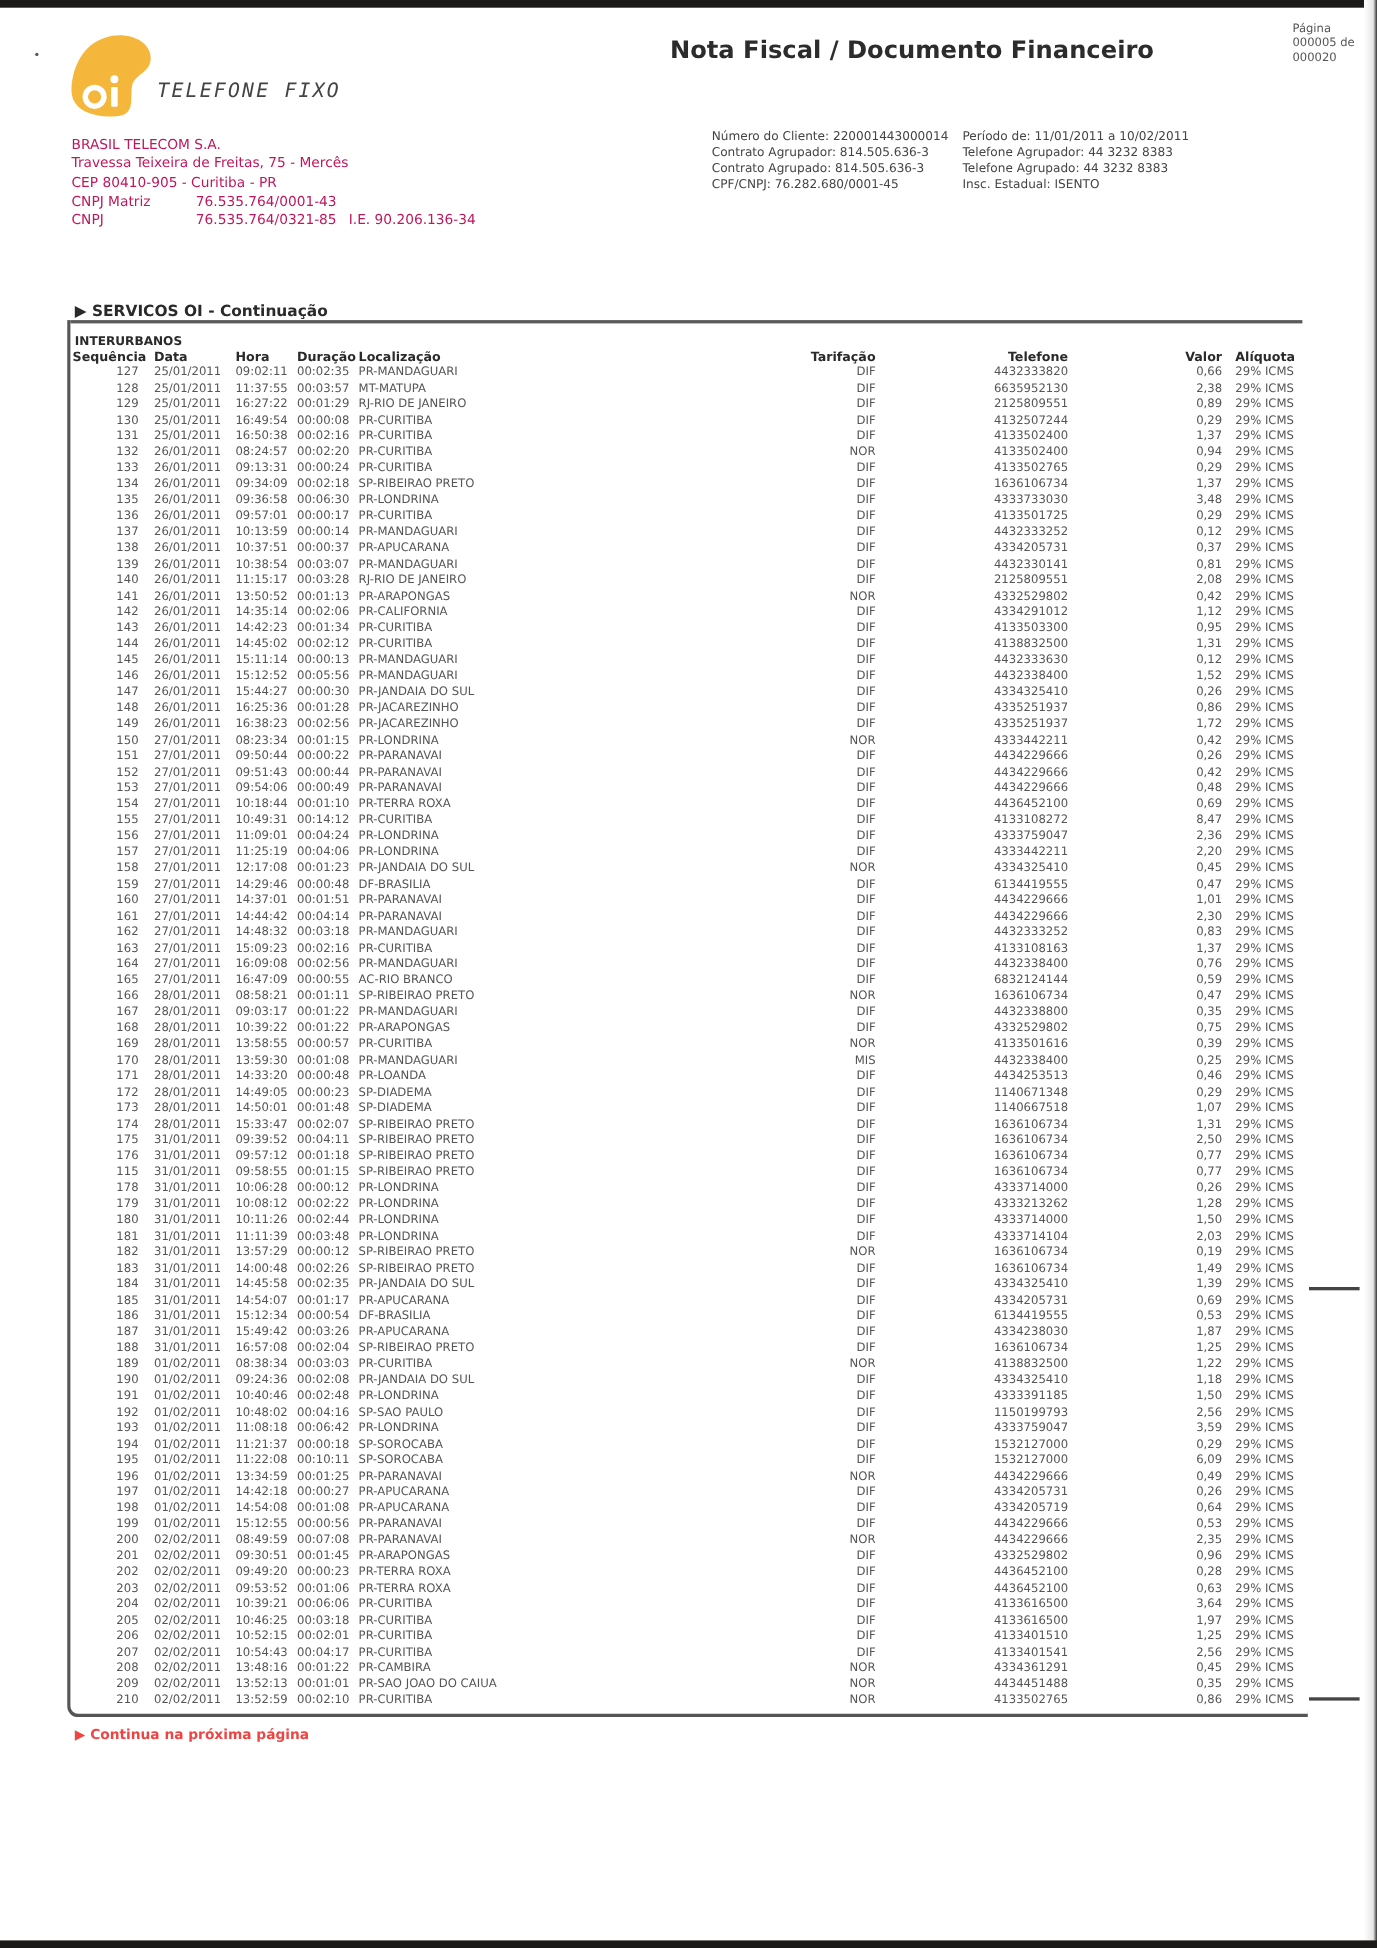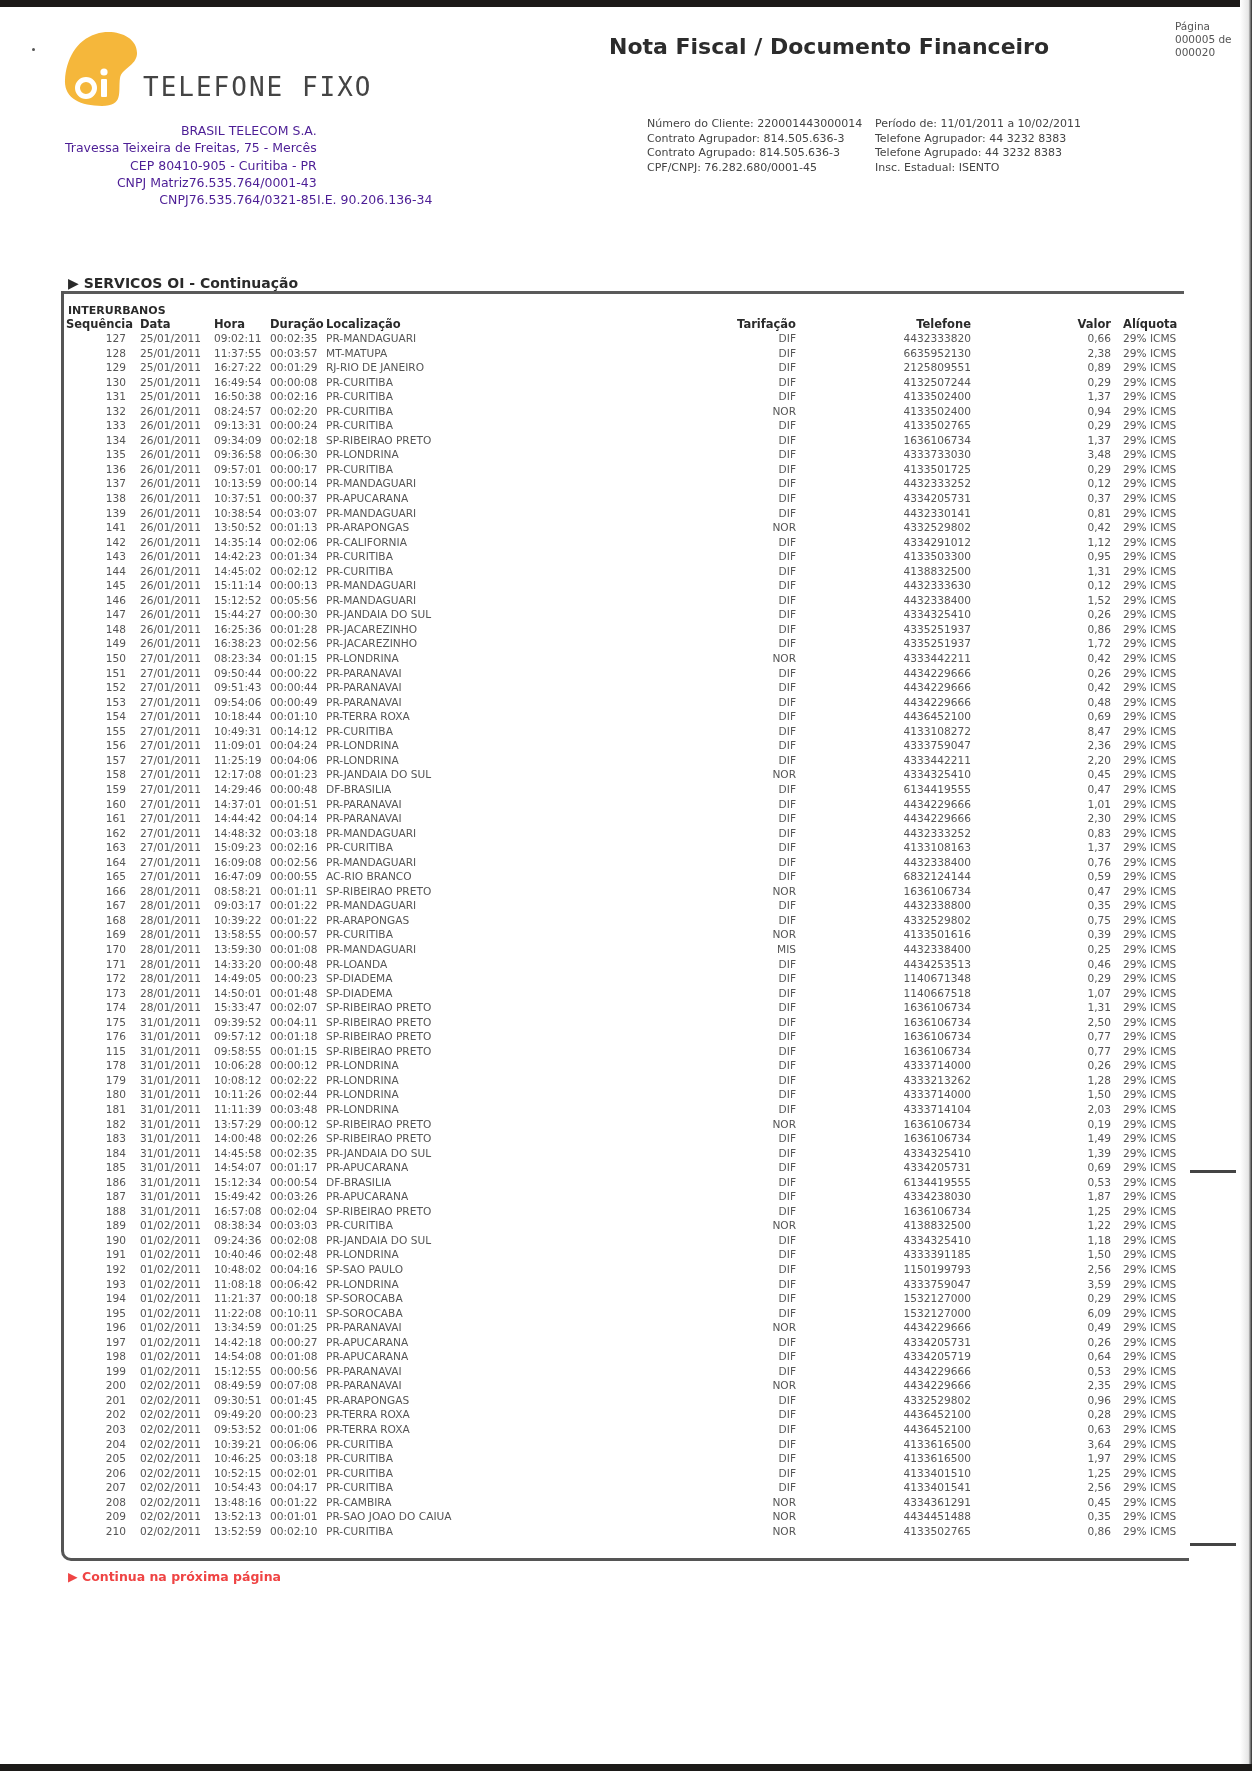--- a/index.html
+++ b/index.html
@@ -4,22 +4,22 @@
 <style>
   html, body { margin: 0; padding: 0; }
   body {
     width: 1252px; height: 1771px; position: relative; overflow: hidden;
     background: #fff; font-family: "DejaVu Sans", sans-serif; color: #333;
   }
   .topbar { position: absolute; left: 0; top: 0; width: 1252px; height: 7px; background: #1c1a18; }
   .bottombar { position: absolute; left: 0; top: 1764px; width: 1252px; height: 7px; background: #1c1a18; }
   .rightedge { position: absolute; left: 1240px; top: 0; width: 12px; height: 1771px; background: linear-gradient(to right, #fff, #e6e6e6 70%, #2a2a2a); }
   .logo { position: absolute; left: 62px; top: 30px; width: 78px; height: 78px; }
-  .brand-title { position: absolute; left: 143px; top: 72px; font-family: "DejaVu Sans Mono", monospace; font-size: 26px; letter-spacing: 2px; color: #444; }
-  .company { position: absolute; left: 65px; top: 122px; font-size: 12.5px; line-height: 17.3px; color: #4c1d95; text-align: right; }
+  .brand-title { position: absolute; left: 143px; top: 72px; font-family: "DejaVu Sans Mono", monospace; font-size: 18px; letter-spacing: 2px; color: #444; font-style: italic; }
+  .company { position: absolute; left: 65px; top: 122px; font-size: 12.5px; line-height: 17.3px; color: #be185d; }
   .company .lbl { display: inline-block; width: 113px; }
   .company .ie { position: absolute; left: 252px; top: 69px; white-space: nowrap; }
   .doc-title { position: absolute; left: 609px; top: 34px; font-size: 22px; font-weight: bold; color: #2c2c2c; white-space: nowrap; }
   .page-info { position: absolute; left: 1175px; top: 20px; font-size: 10.5px; line-height: 13px; color: #555; }
   .client-info { position: absolute; left: 647px; top: 117px; font-size: 11px; line-height: 14.5px; color: #444; white-space: nowrap; }
   .client-info .col2 { position: absolute; left: 228px; top: 0; }
   .section-head { position: absolute; left: 68px; top: 275px; font-size: 14px; font-weight: bold; color: #2a2a2a; white-space: nowrap; }
   .box { position: absolute; left: 61px; top: 291px; width: 1125px; height: 1267px; border-left: 3px solid #555; border-bottom: 3px solid #555; border-radius: 0 0 0 10px; }
   .box-top { position: absolute; left: 64px; top: 291px; width: 1120px; height: 3px; background: #5a5a5a; }
   .group-title { position: absolute; left: 68px; top: 304px; font-size: 11px; font-weight: bold; color: #2a2a2a; }
@@ -245,20 +245,31 @@
         <td class="c-date">26/01/2011</td>
         <td class="c-hora">10:38:54</td>
         <td class="c-dur">00:03:07</td>
         <td class="c-loc">PR-MANDAGUARI</td>
         <td class="c-tar">DIF</td>
         <td class="c-tel">4432330141</td>
         <td class="c-val">0,81</td>
         <td class="c-aliq">29% ICMS</td>
       </tr>
       <tr>
+        <td class="c-seq">140</td>
+        <td class="c-date">26/01/2011</td>
+        <td class="c-hora">11:15:17</td>
+        <td class="c-dur">00:03:28</td>
+        <td class="c-loc">RJ-RIO DE JANEIRO</td>
+        <td class="c-tar">DIF</td>
+        <td class="c-tel">2125809551</td>
+        <td class="c-val">2,08</td>
+        <td class="c-aliq">29% ICMS</td>
+      </tr>
+      <tr>
         <td class="c-seq">141</td>
         <td class="c-date">26/01/2011</td>
         <td class="c-hora">13:50:52</td>
         <td class="c-dur">00:01:13</td>
         <td class="c-loc">PR-ARAPONGAS</td>
         <td class="c-tar">NOR</td>
         <td class="c-tel">4332529802</td>
         <td class="c-val">0,42</td>
         <td class="c-aliq">29% ICMS</td>
       </tr>

